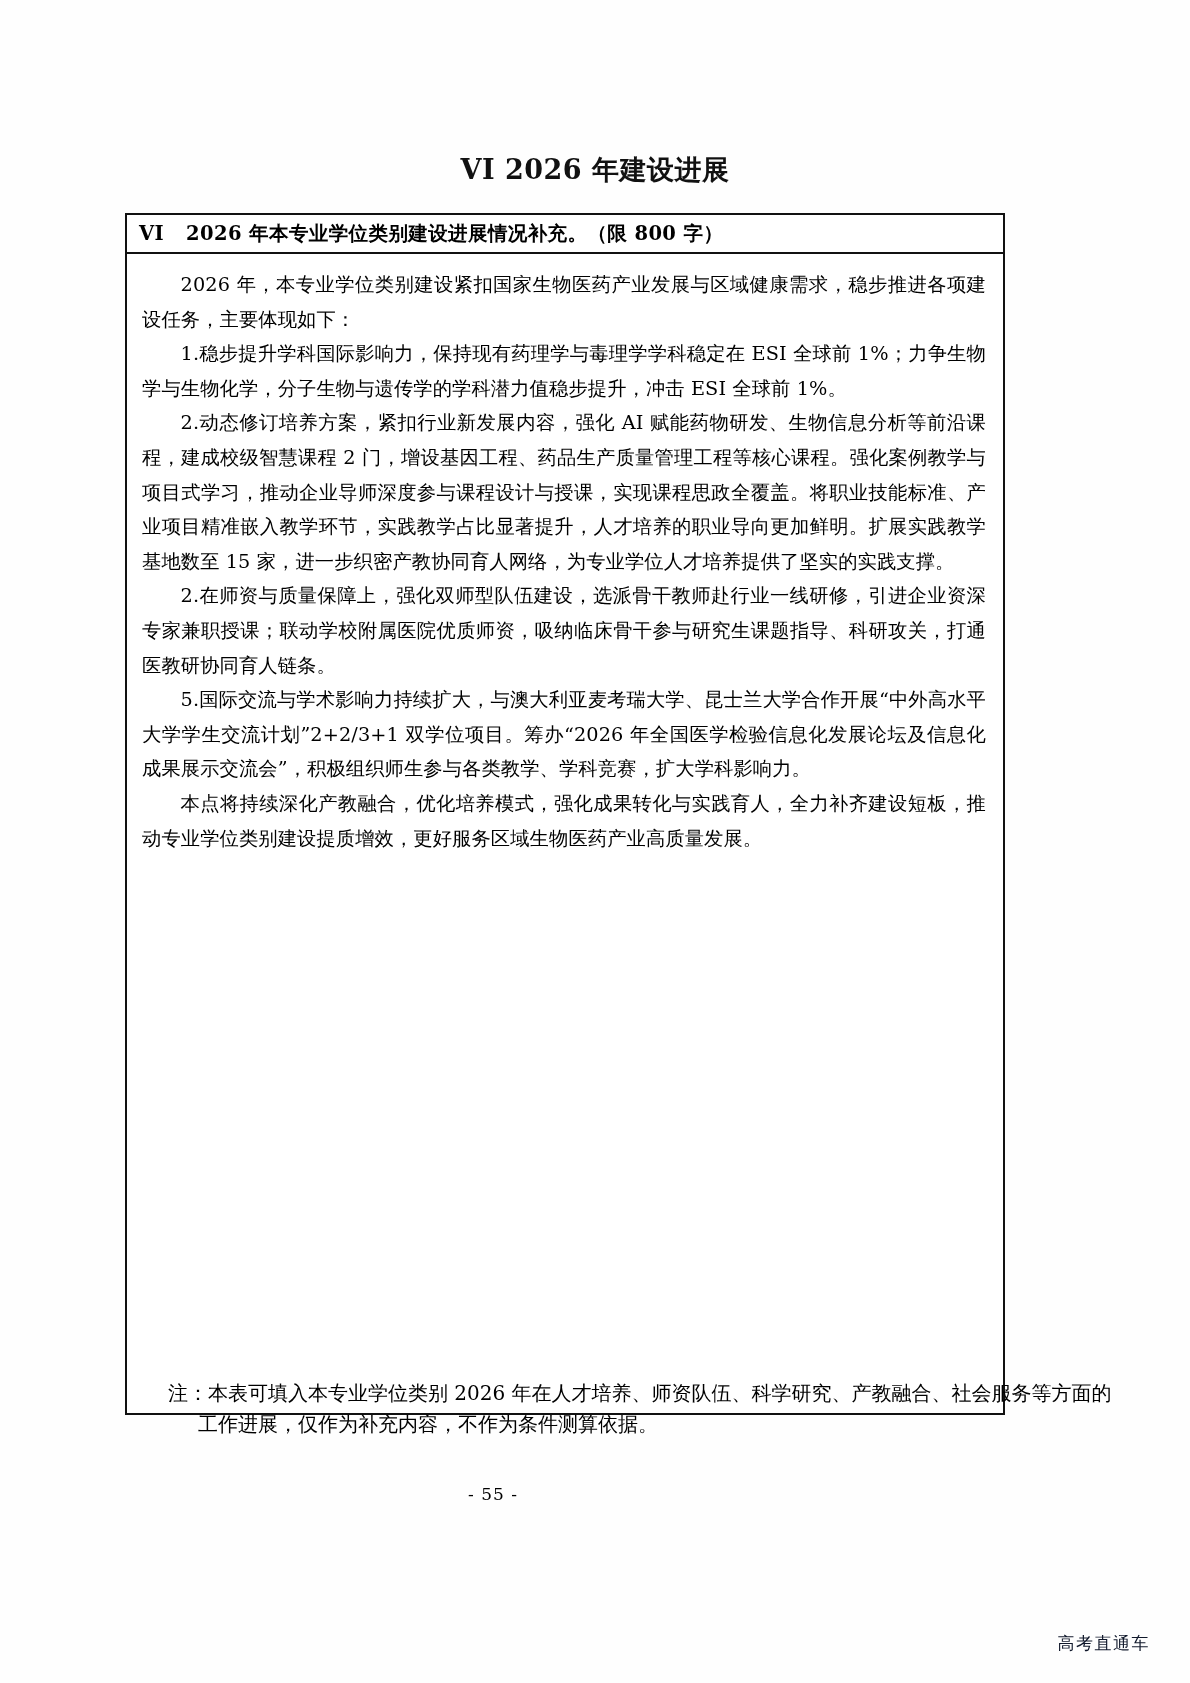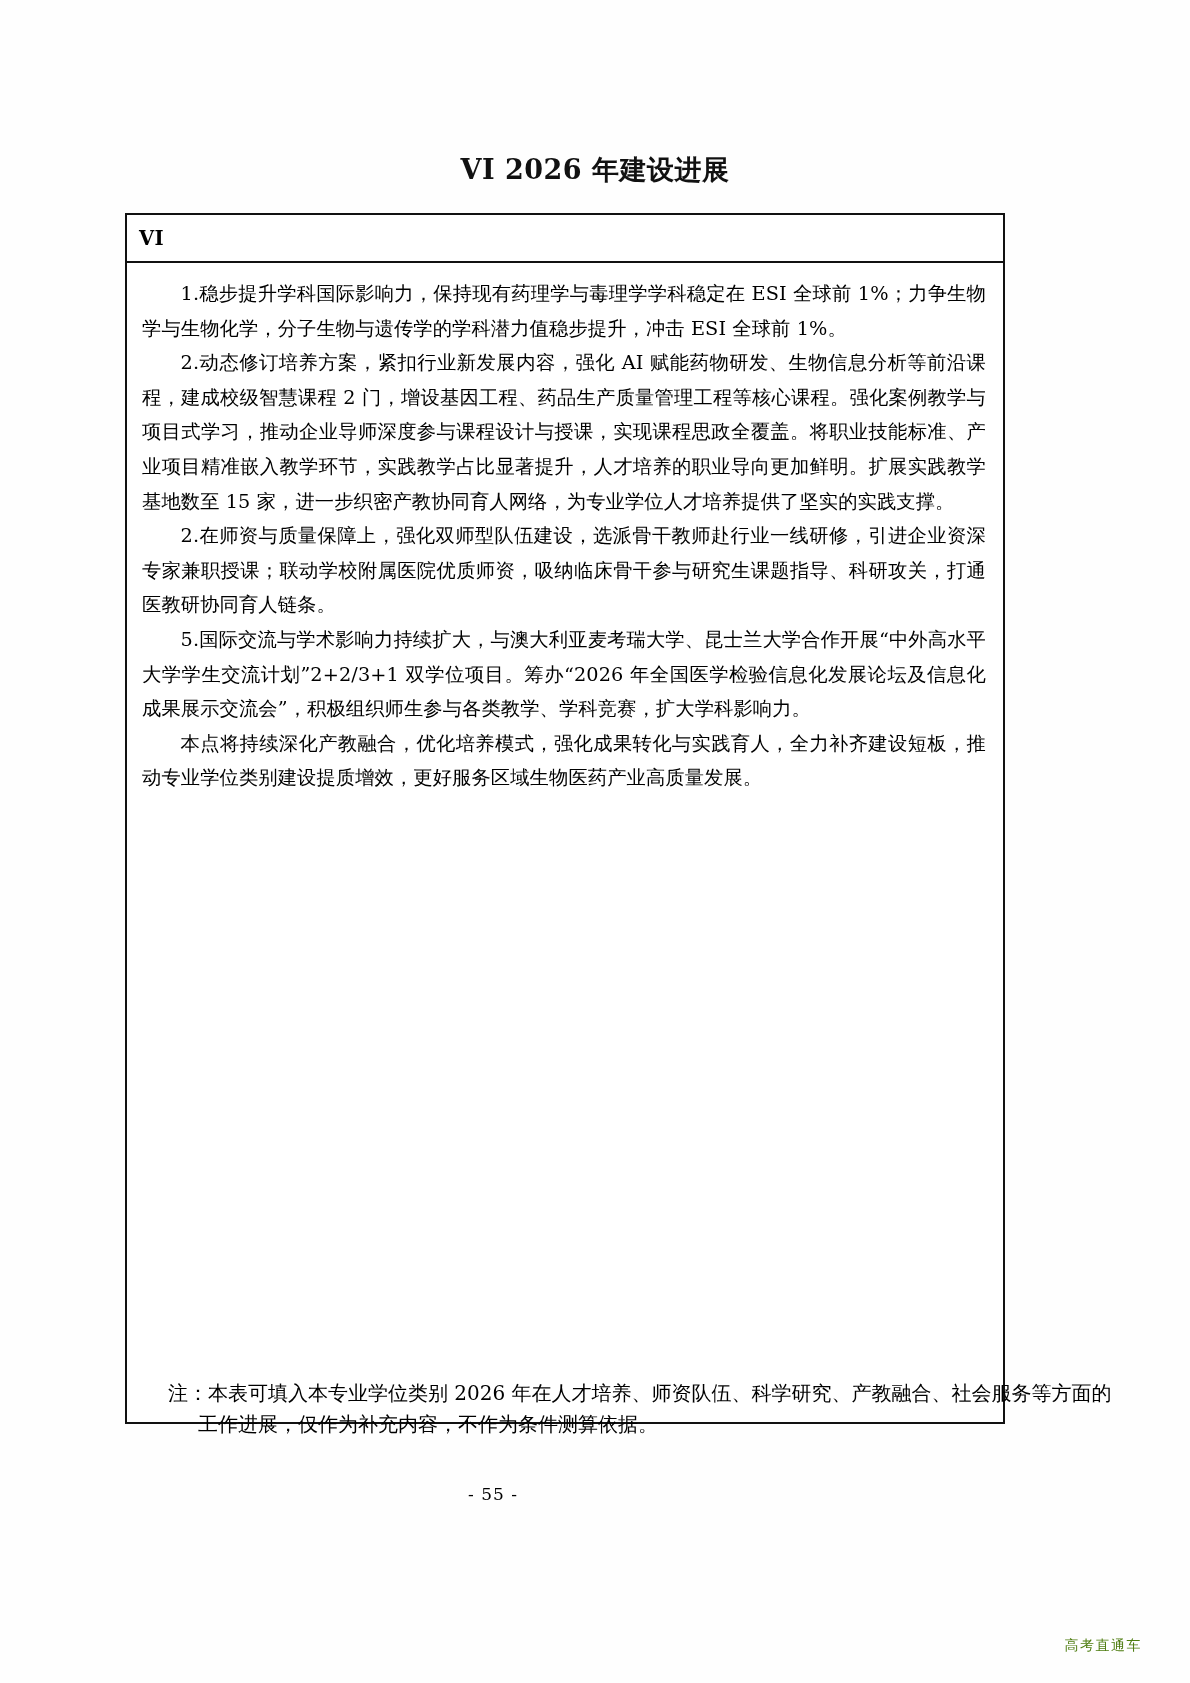--- a/index.html
+++ b/index.html
@@ -43,21 +43,21 @@
     top: 213px;
     width: 880px;
     border: 2.2px solid #111;
     box-sizing: border-box;
     background: #fff;
   }
 
   .form-header {
     border-bottom: 2.2px solid #111;
     box-sizing: border-box;
-    height: 48px;
+    height: 39px;
     display: flex;
     align-items: center;
     padding-left: 12px;
     font-weight: bold;
     font-size: 19.5px;
     letter-spacing: 0.4px;
     white-space: nowrap;
   }
   .form-header .roman {
     font-family: "DejaVu Serif", "Liberation Serif", serif;
@@ -104,43 +104,45 @@
     top: 1484px;
     width: 986px;
     text-align: center;
     font-size: 17px;
     letter-spacing: 1px;
   }
 
   
   .watermark {
     position: absolute;
-    right: 48px;
+    right: 40px;
     bottom: 28px;
     font-family: "DejaVu Sans", "Liberation Sans", sans-serif;
-    font-size: 14px;
-    color: #4d7c0f;
+    font-size: 17px;
+    color: #0f172a;
     letter-spacing: 1.5px;
     user-select: none;
   }
 </style>
 </head>
 <body>
 
 <div class="page">
 
   <div class="doc-title">VI 2026 年建设进展</div>
 
   <div class="form-table">
 
     <div class="form-header">
       <span class="roman">VI</span>
+      <span>2026 年本专业学位类别建设进展情况补充。（限 800 字）</span>
     </div>
 
     <div class="form-body">
+      <p class="para">2026 年，本专业学位类别建设紧扣国家生物医药产业发展与区域健康需求，稳步推进各项建设任务，主要体现如下：</p>
       <p class="para">1.稳步提升学科国际影响力，保持现有药理学与毒理学学科稳定在 ESI 全球前 1%；力争生物学与生物化学，分子生物与遗传学的学科潜力值稳步提升，冲击 ESI 全球前 1%。</p>
       <p class="para">2.动态修订培养方案，紧扣行业新发展内容，强化 AI 赋能药物研发、生物信息分析等前沿课程，建成校级智慧课程 2 门，增设基因工程、药品生产质量管理工程等核心课程。强化案例教学与项目式学习，推动企业导师深度参与课程设计与授课，实现课程思政全覆盖。将职业技能标准、产业项目精准嵌入教学环节，实践教学占比显著提升，人才培养的职业导向更加鲜明。扩展实践教学基地数至 15 家，进一步织密产教协同育人网络，为专业学位人才培养提供了坚实的实践支撑。</p>
       <p class="para">2.在师资与质量保障上，强化双师型队伍建设，选派骨干教师赴行业一线研修，引进企业资深专家兼职授课；联动学校附属医院优质师资，吸纳临床骨干参与研究生课题指导、科研攻关，打通医教研协同育人链条。</p>
       <p class="para">5.国际交流与学术影响力持续扩大，与澳大利亚麦考瑞大学、昆士兰大学合作开展“中外高水平大学学生交流计划”2+2/3+1 双学位项目。筹办“2026 年全国医学检验信息化发展论坛及信息化成果展示交流会”，积极组织师生参与各类教学、学科竞赛，扩大学科影响力。</p>
       <p class="para">本点将持续深化产教融合，优化培养模式，强化成果转化与实践育人，全力补齐建设短板，推动专业学位类别建设提质增效，更好服务区域生物医药产业高质量发展。</p>
     </div>
 
   </div>
 
   <div class="note">

